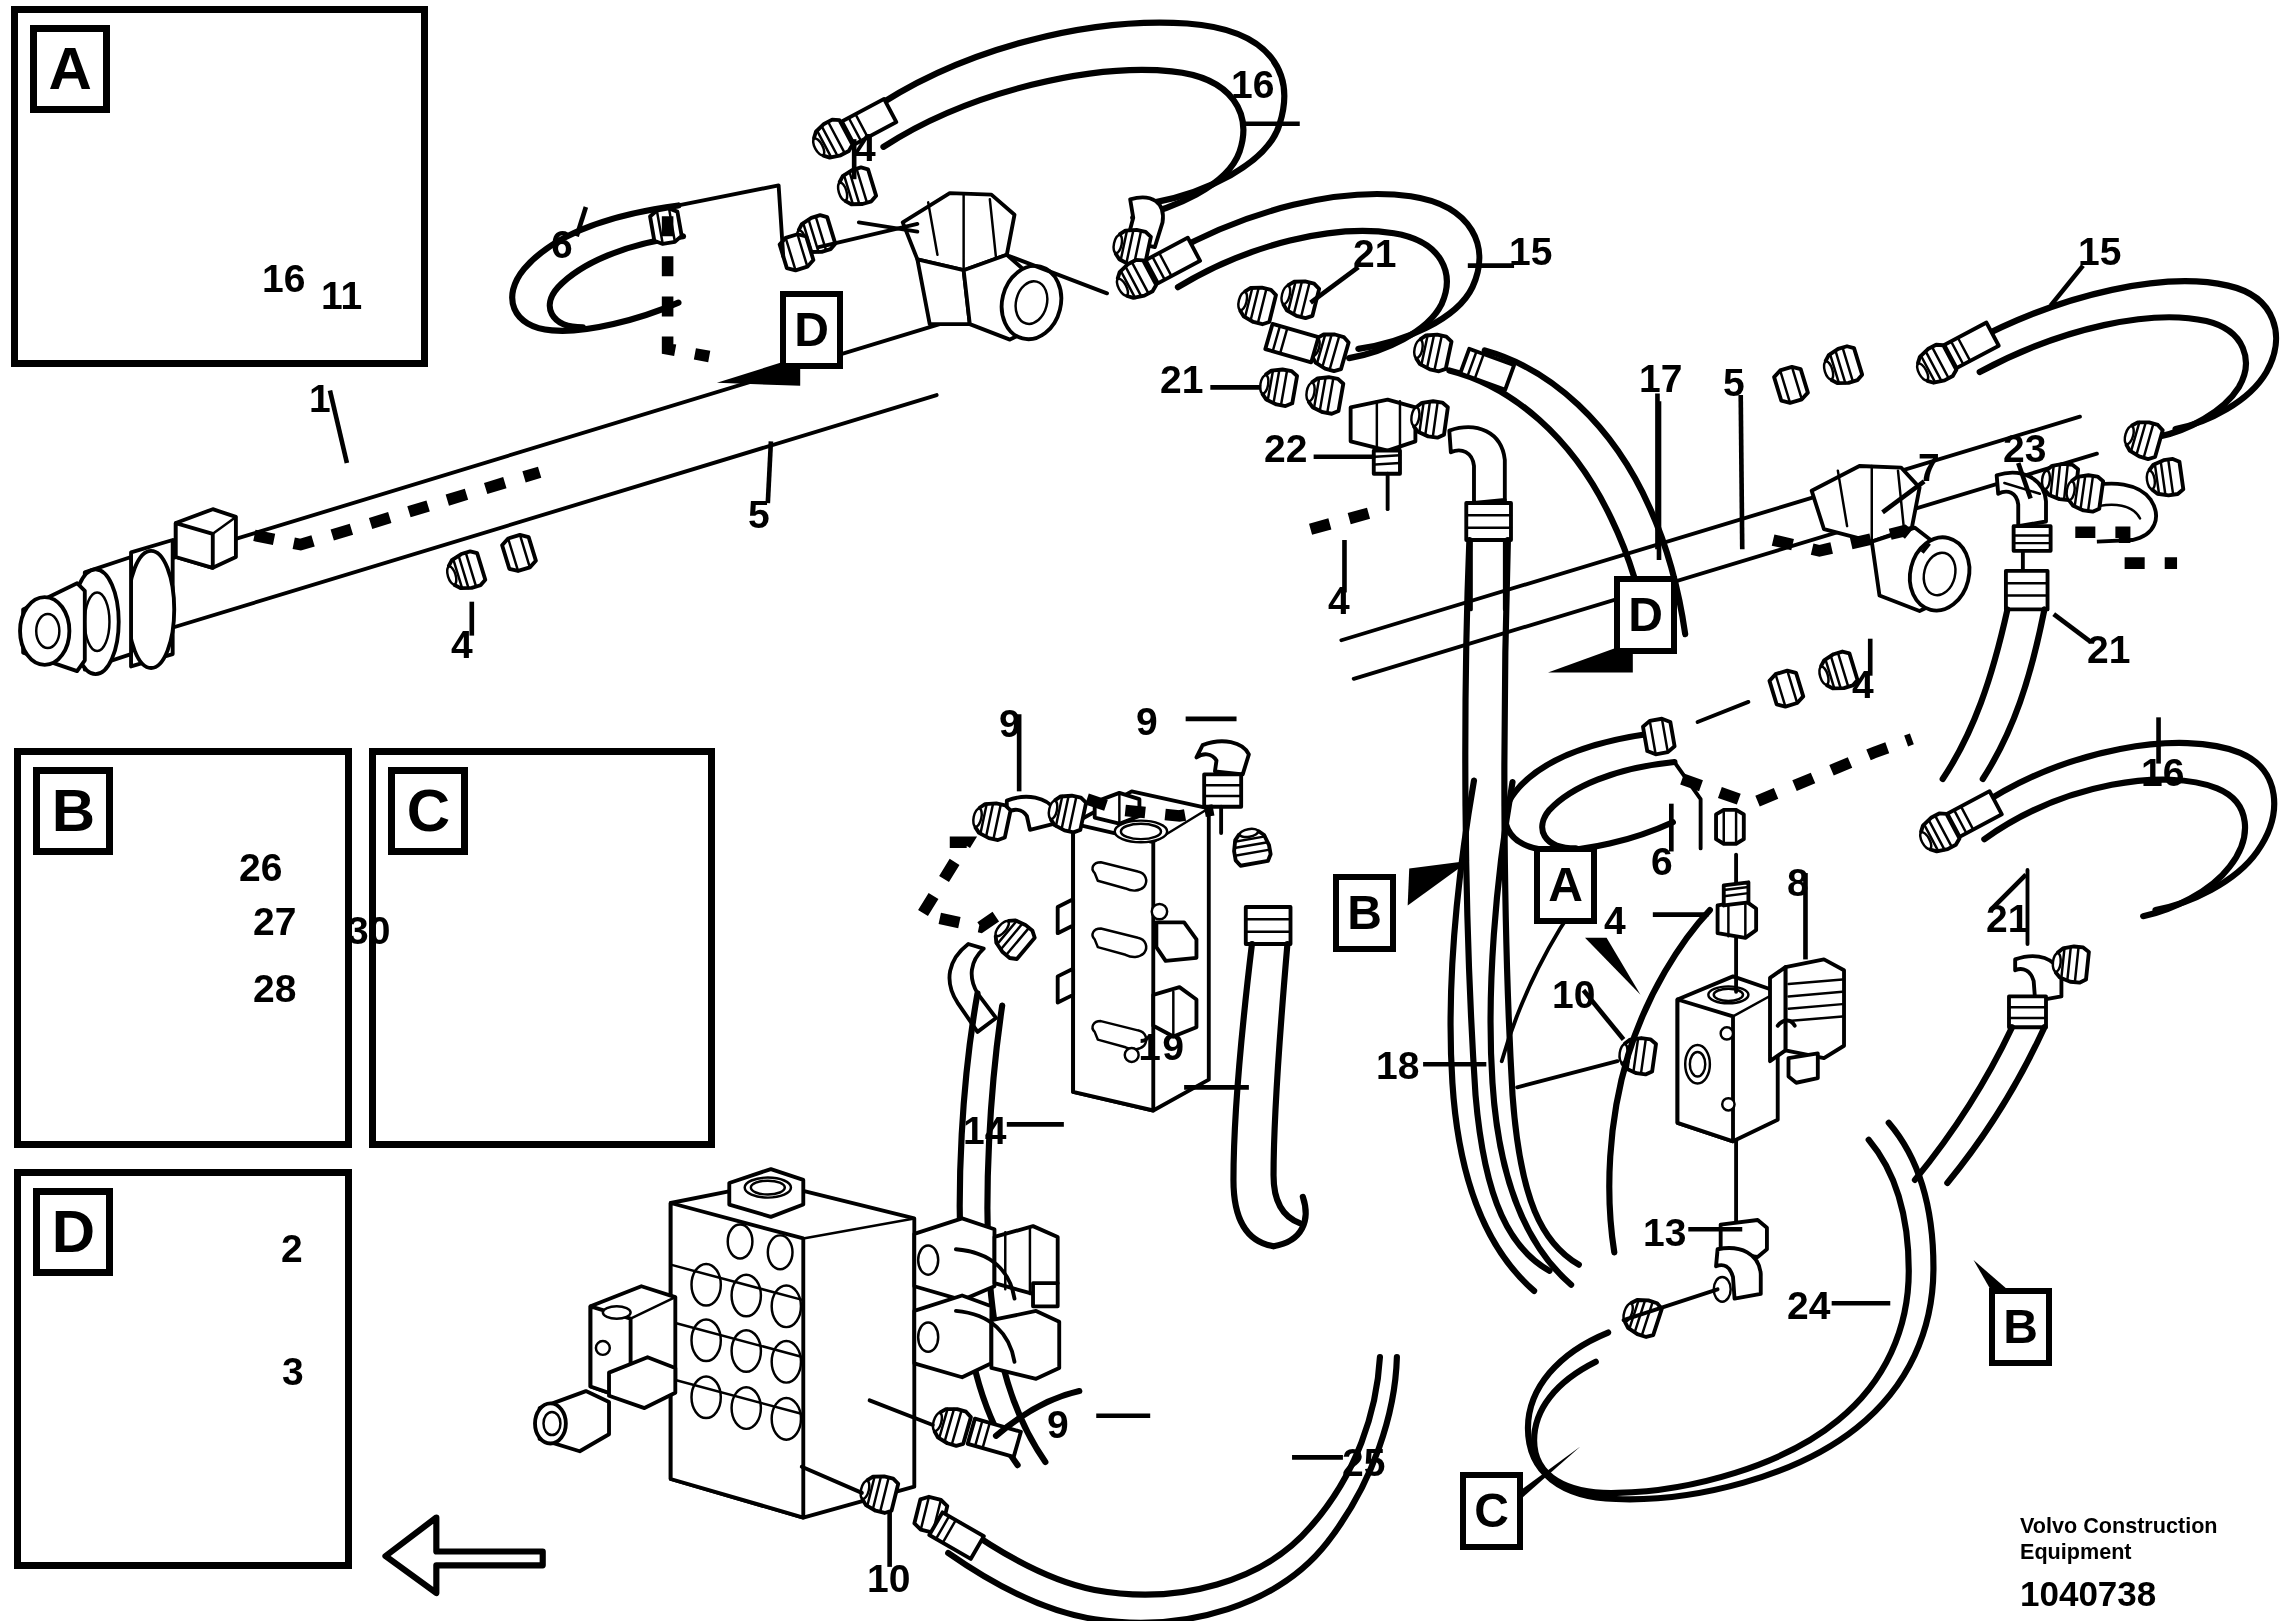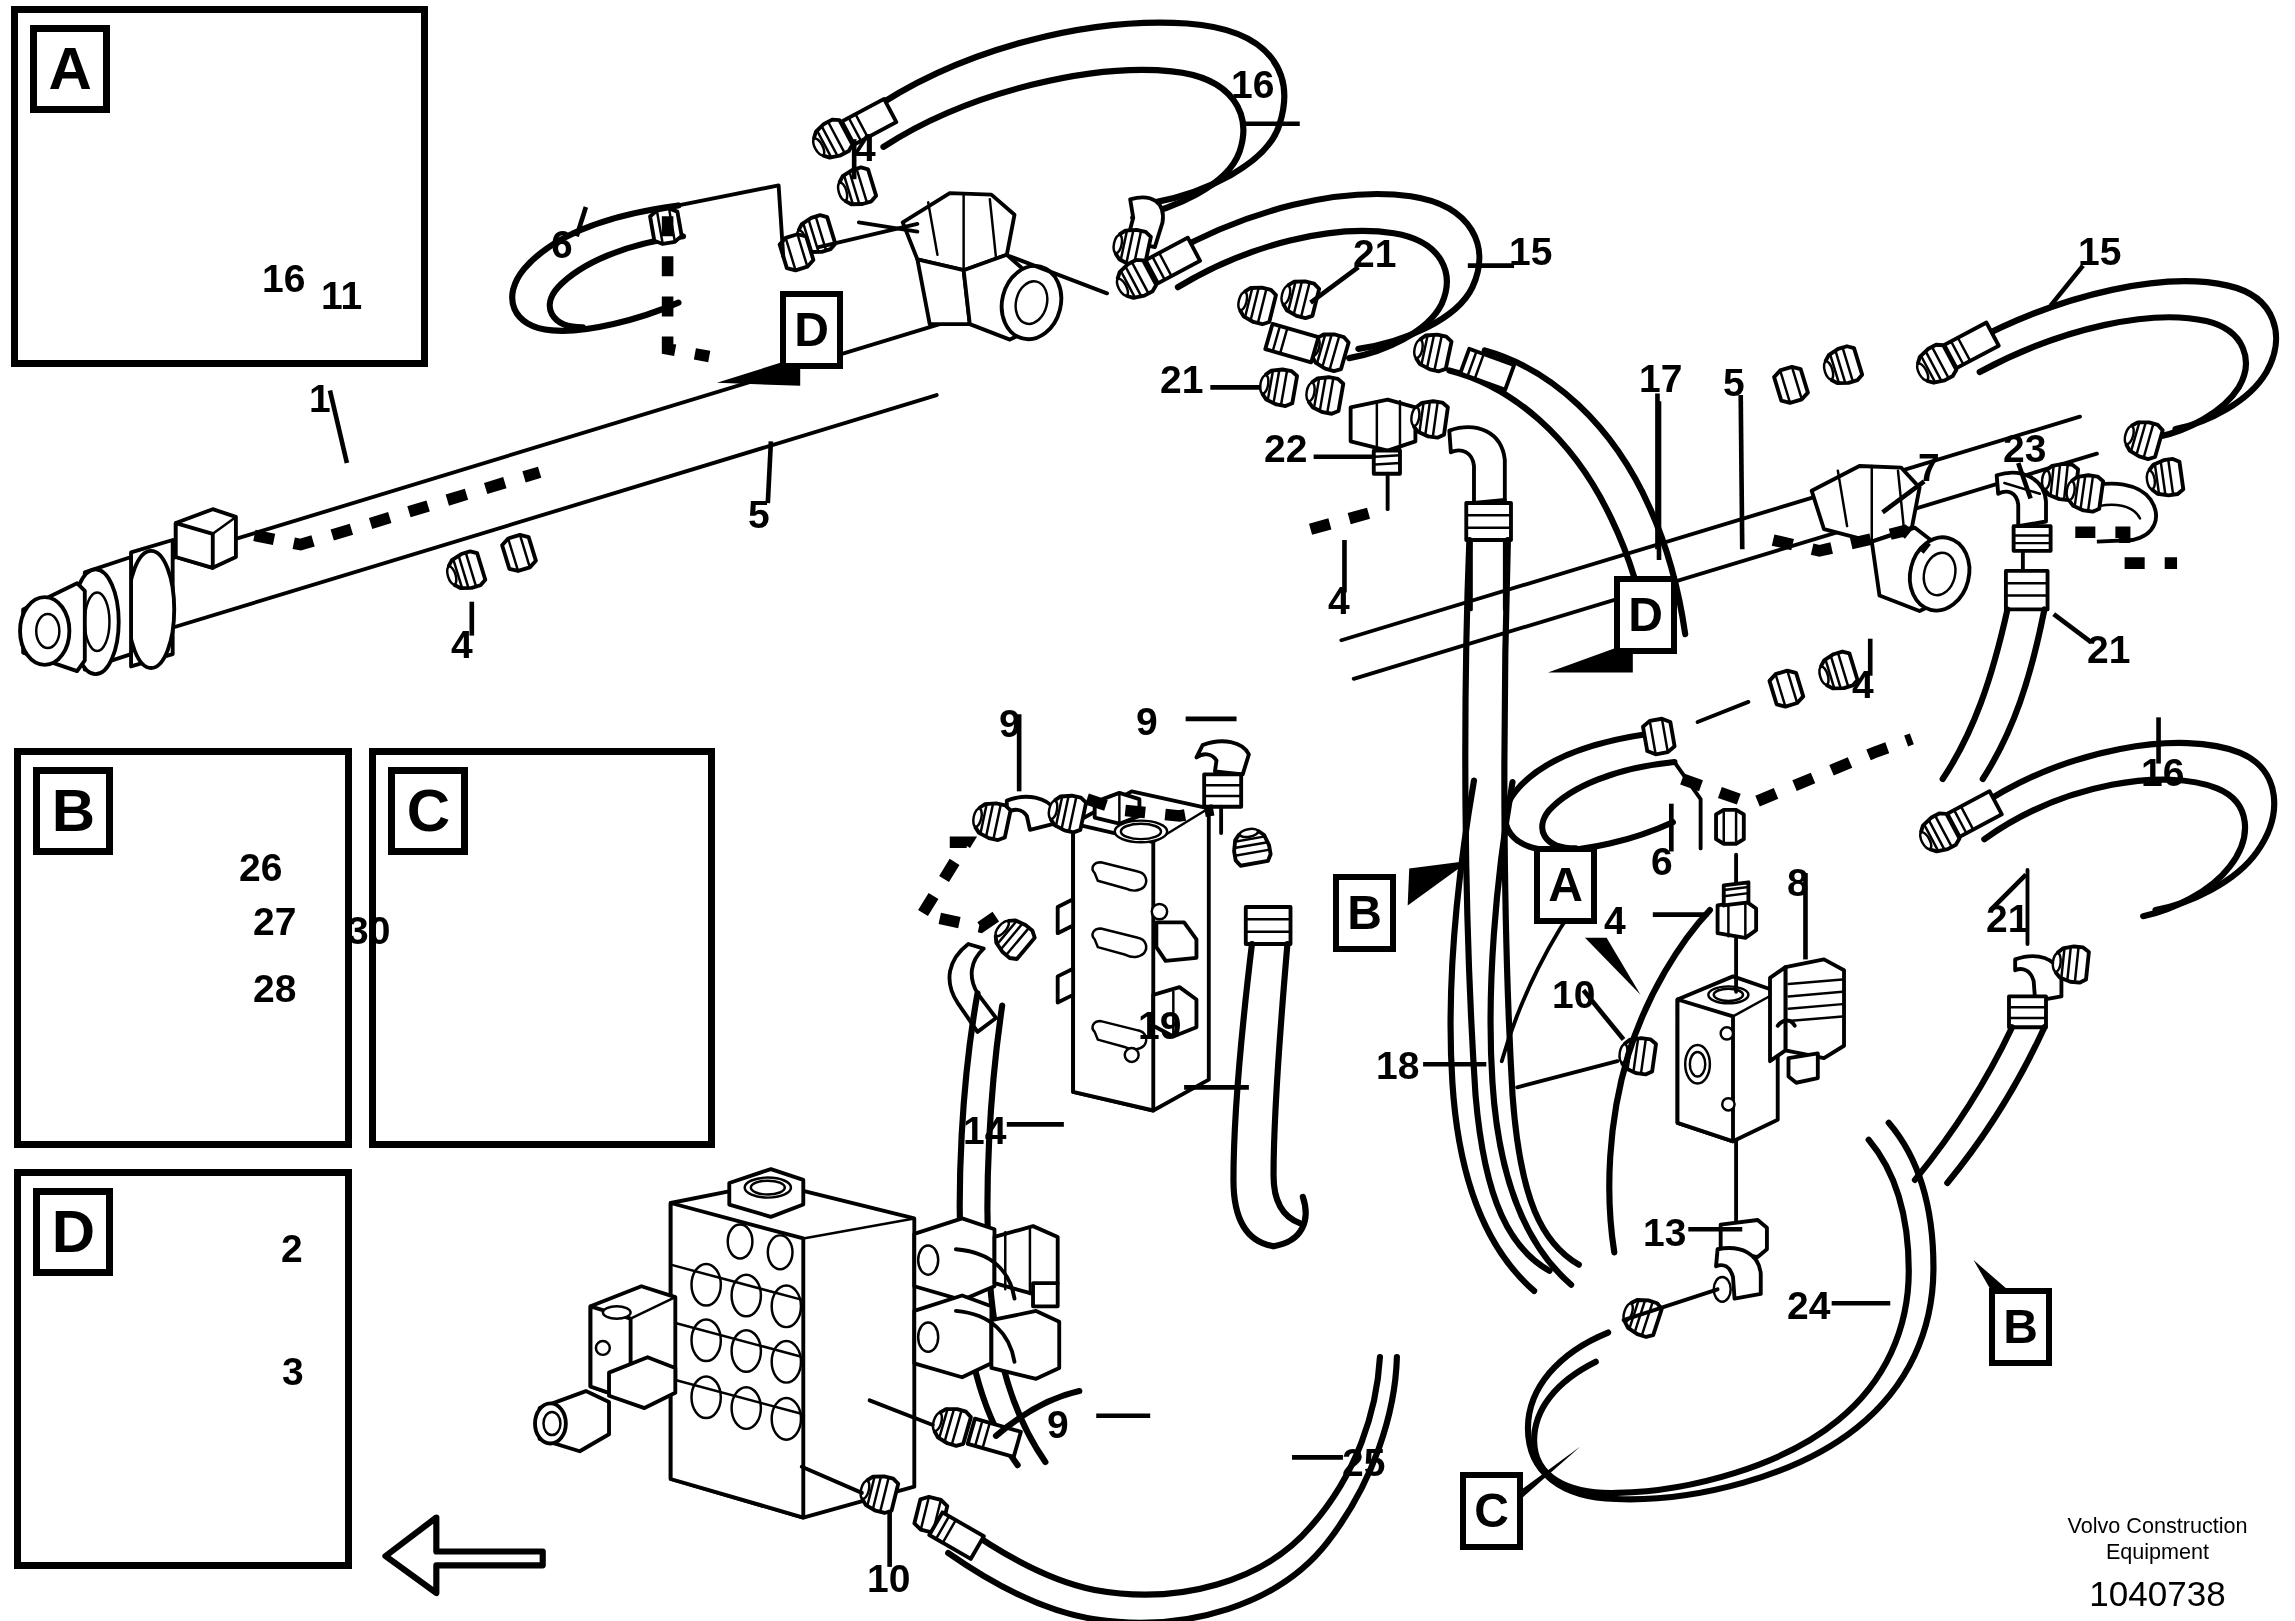--- a/index.html
+++ b/index.html
@@ -28,21 +28,21 @@
     position:absolute;border:7px solid #000;background:#fff;
   }
   .panel .pl{
     position:absolute;left:12.3px;top:12.3px;width:66px;height:74px;
     border:7px solid #000;background:#fff;
     display:flex;align-items:center;justify-content:center;
     font-weight:bold;font-size:60px;line-height:1;
   }
   
   .brand{
-    position:absolute;text-align:center;font-weight:normal;color:#000;
+    position:absolute;text-align:left;font-weight:bold;color:#000;
     font-family:"Liberation Sans", sans-serif;
   }
   .brand .l1{font-size:21.6px;line-height:1.2;}
   .brand .l2{font-size:35px;line-height:1.25;margin-top:7px;}
 </style>
 </head>
 <body>
 
 <div id="sheet">
 
@@ -672,21 +672,21 @@
       <div class="num" style="left: 2087px; top: 630px;">21</div>
       <div class="num" style="left: 1852px; top: 665px;">4</div>
       <div class="num" style="left: 999px; top: 704px;">9</div>
       <div class="num" style="left: 1136px; top: 702px;">9</div>
       <div class="num" style="left: 2141px; top: 753px;">16</div>
       <div class="num" style="left: 1651px; top: 842px;">6</div>
       <div class="num" style="left: 1787px; top: 863px;">8</div>
       <div class="num" style="left: 1986px; top: 899px;">21</div>
       <div class="num" style="left: 1604px; top: 901px;">4</div>
       <div class="num" style="left: 1552px; top: 975px;">10</div>
-      <div class="num" style="left: 1138px; top: 1006px;">19</div>
+      <div class="num" style="left: 1138px; top: 1031px; font-family: Liberation Mono, monospace;">19</div>
       <div class="num" style="left: 1376px; top: 1046px;">18</div>
       <div class="num" style="left: 963px; top: 1111px;">14</div>
       <div class="num" style="left: 1643px; top: 1213px;">13</div>
       <div class="num" style="left: 1047px; top: 1405px;">9</div>
       <div class="num" style="left: 1787px; top: 1286px;">24</div>
       <div class="num" style="left: 1342px; top: 1443px;">25</div>
       <div class="num" style="left: 867px; top: 1559px;">10</div>
     </div>
 
   <div id="flag-layer">

